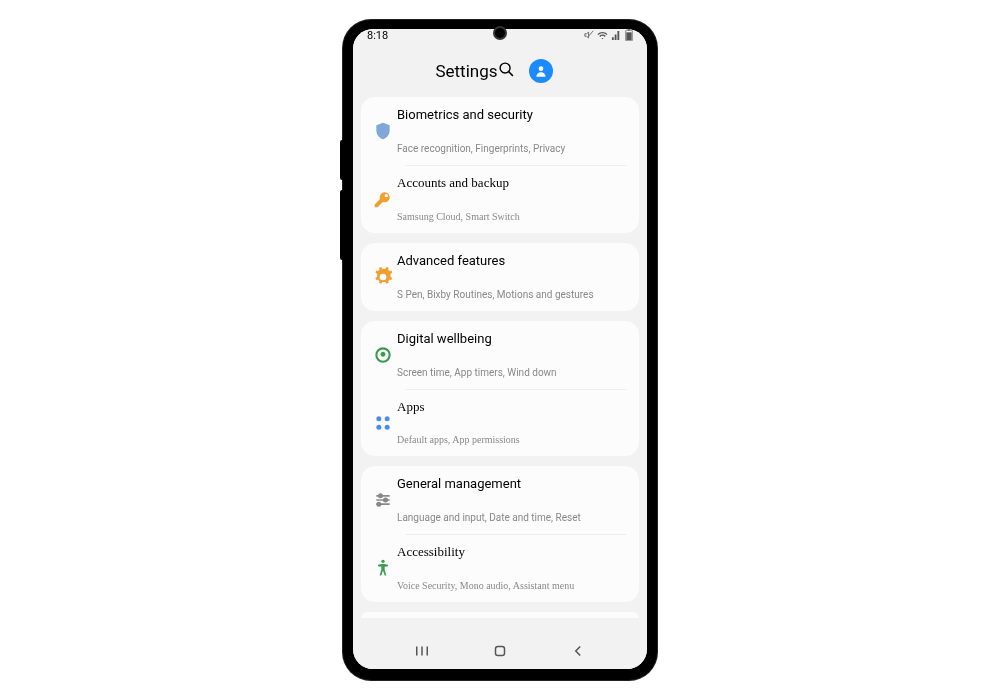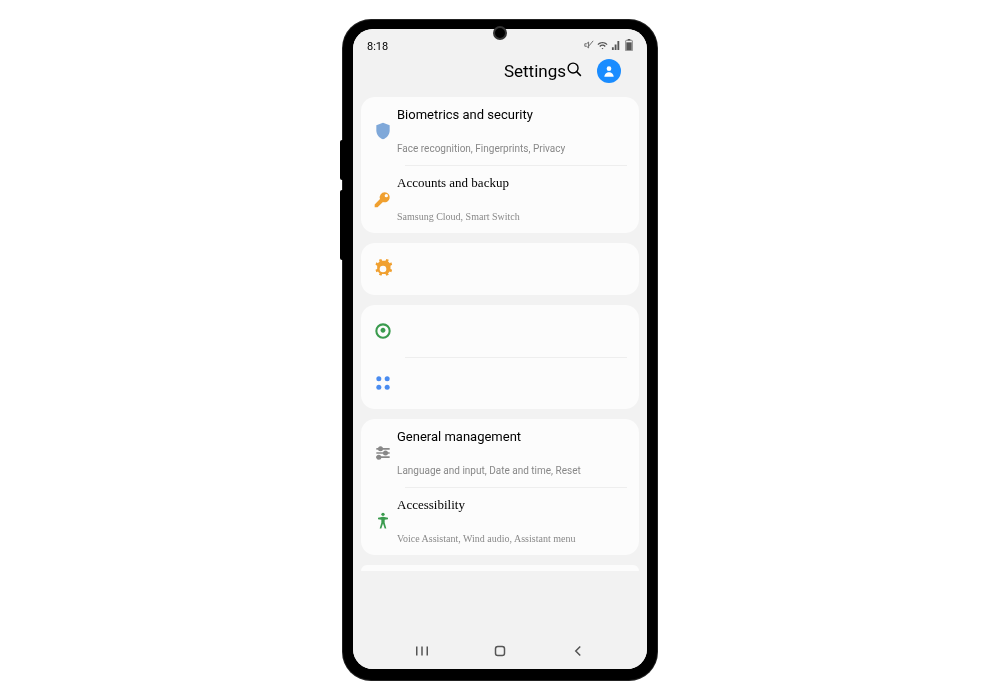--- a/index.html
+++ b/index.html
@@ -60,34 +60,34 @@
     width: 14px;
     height: 14px;
     background: #000;
     border-radius: 50%;
     z-index: 10;
     border: 2px solid #333;
   }
   .status-bar {
     height: 24px;
     display: flex;
-    align-items: flex-end;
+    align-items: flex-start;
     justify-content: space-between;
     padding: 0 14px;
     font-size: 11px;
     color: #000;
     background: #f2f2f2;
   }
   .status-left { font-weight: 400; }
   .status-right { display: flex; gap: 3px; align-items: center; }
   .status-icon { font-size: 10px; color: #444; }
   .header {
     display: flex;
     align-items: center;
-    justify-content: flex-end;
+    justify-content: center;
     padding: 6px 26px 14px 14px;
     background: #f2f2f2;
   }
   .header-title {
     font-size: 17px;
     font-weight: 400;
     color: #000;
   }
   .header-actions {
     display: flex;
@@ -264,40 +264,52 @@
         </div>
       </div>
 
       <div class="card">
         <div class="settings-item">
           <div class="item-icon">
             <svg viewBox="0 0 24 24" fill="#f0a030">
                 <path d="M12 8a4 4 0 100 8 4 4 0 000-8zm9 4l2 1-1 3-2-1c-.5.8-1.2 1.5-2 2l1 2-3 1-1-2h-4l-1 2-3-1 1-2c-.8-.5-1.5-1.2-2-2l-2 1-1-3 2-1v-4L3 7l1-3 2 1c.5-.8 1.2-1.5 2-2L7 1l3-1 1 2h4l1-2 3 1-1 2c.8.5 1.5 1.2 2 2l2-1 1 3-2 1v4z"></path>
               </svg>
           </div>
+          <div class="item-text">
+            <div class="item-title">Advanced features</div>
+            <div class="item-subtitle">S Pen, Bixby Routines, Motions and gestures</div>
+          </div>
         </div>
       </div>
 
       <div class="card">
         <div class="settings-item">
           <div class="item-icon">
             <svg viewBox="0 0 24 24" fill="none" stroke="#3a9b4e" stroke-width="2.5">
                 <circle cx="12" cy="12" r="8"></circle>
                 <path fill="#3a9b4e" stroke="none" d="M12 8c-2 0-3 2-3 3s1 3 3 3 3-2 3-3-1-3-3-3z"></path>
               </svg>
+          </div>
+          <div class="item-text">
+            <div class="item-title">Digital wellbeing</div>
+            <div class="item-subtitle">Screen time, App timers, Wind down</div>
           </div>
         </div>
         <div class="settings-item">
           <div class="item-icon">
             <svg viewBox="0 0 24 24" fill="#4a8cf0">
                 <circle cx="7" cy="7" r="3"></circle>
                 <circle cx="17" cy="7" r="3"></circle>
                 <circle cx="7" cy="17" r="3"></circle>
                 <circle cx="17" cy="17" r="3"></circle>
               </svg>
+          </div>
+          <div class="item-text">
+            <div class="item-title">Apps</div>
+            <div class="item-subtitle">Default apps, App permissions</div>
           </div>
         </div>
       </div>
 
       <div class="card">
         <div class="settings-item">
           <div class="item-icon">
             <svg viewBox="0 0 24 24" fill="none" stroke="#888" stroke-width="2">
                 <line x1="4" y1="7" x2="20" y2="7"></line>
                 <circle cx="9" cy="7" r="2" fill="#888"></circle>
@@ -314,21 +326,21 @@
         </div>
         <div class="settings-item">
           <div class="item-icon">
             <svg viewBox="0 0 24 24" fill="#3a9b4e">
                 <circle cx="12" cy="4" r="2"></circle>
                 <path d="M12 7l-6 1v2l4 .5V14l-2 7h2l2-6 2 6h2l-2-7v-3.5l4-.5V8l-6-1z"></path>
               </svg>
           </div>
           <div class="item-text">
             <div class="item-title">Accessibility</div>
-            <div class="item-subtitle">Voice Assistant, Wind audio, Assistant menu</div>
+            <div class="item-subtitle">Voice Security, Mono audio, Assistant menu</div>
           </div>
         </div>
       </div>
 
       <div class="partial-card"></div>
 
     </div>
 
     <div class="nav-bar">
       <div class="nav-btn">

